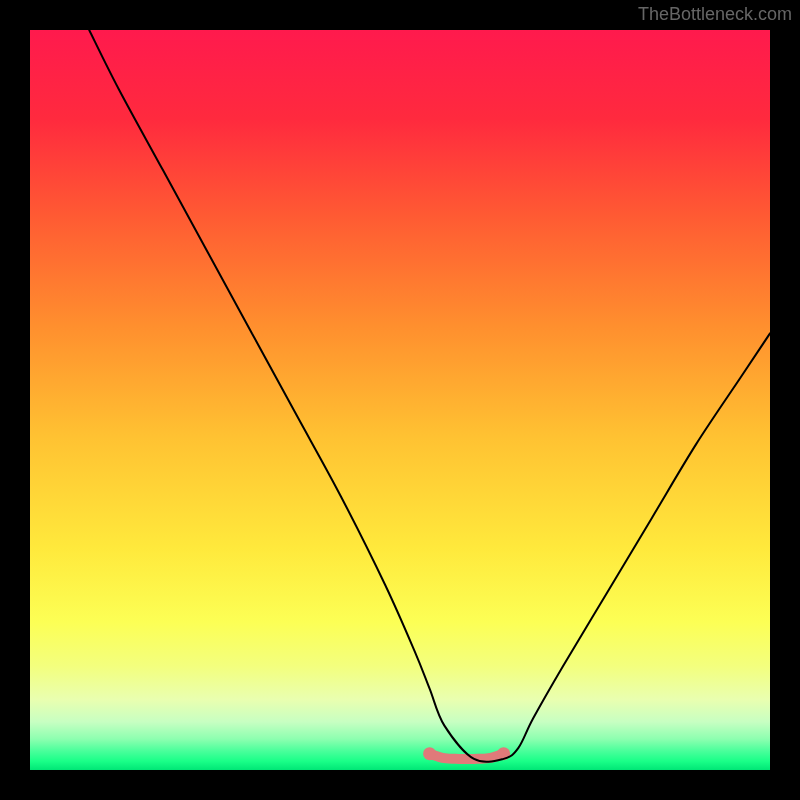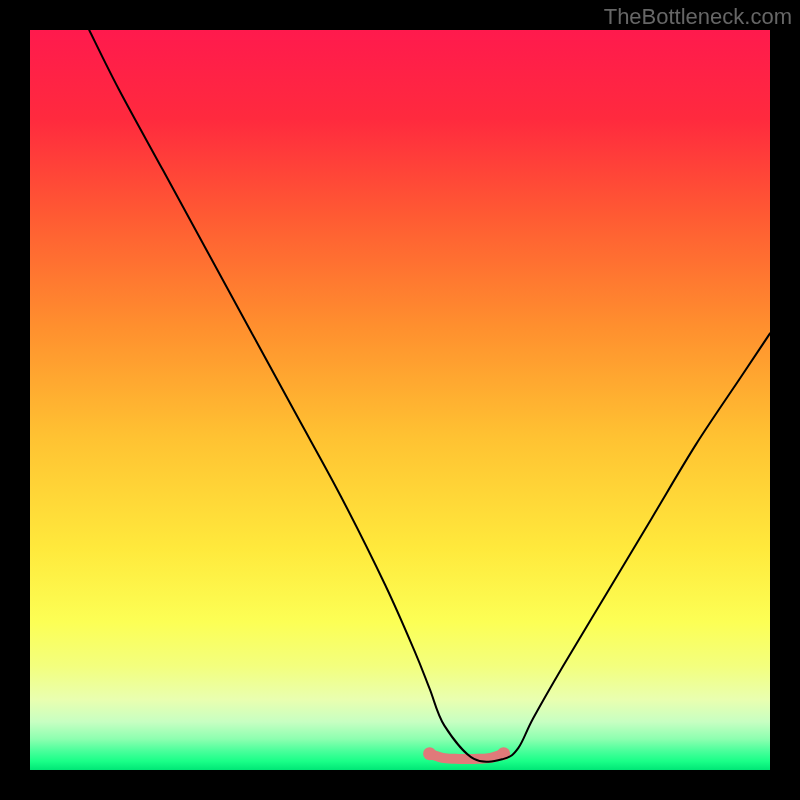--- a/index.html
+++ b/index.html
@@ -36,21 +36,21 @@
     width: 740px;
     height: 740px;
     pointer-events: none;
   }
   .watermark {
     position: absolute;
     top: 4px;
     right: 8px;
     color: #666;
     font-family: Arial, Helvetica, sans-serif;
-    font-size: 22px;
+    font-size: 18px;
     font-weight: 400;
     letter-spacing: 0px;
   }
 </style>
 </head>
 <body>
 
 <div class="container">
 
   <div class="watermark">TheBottleneck.com</div>

